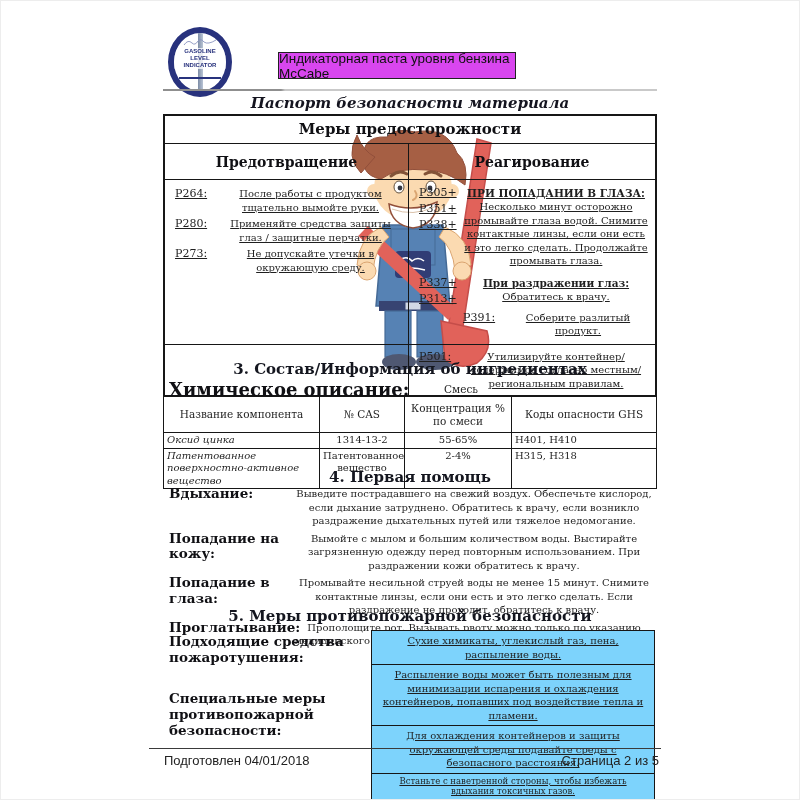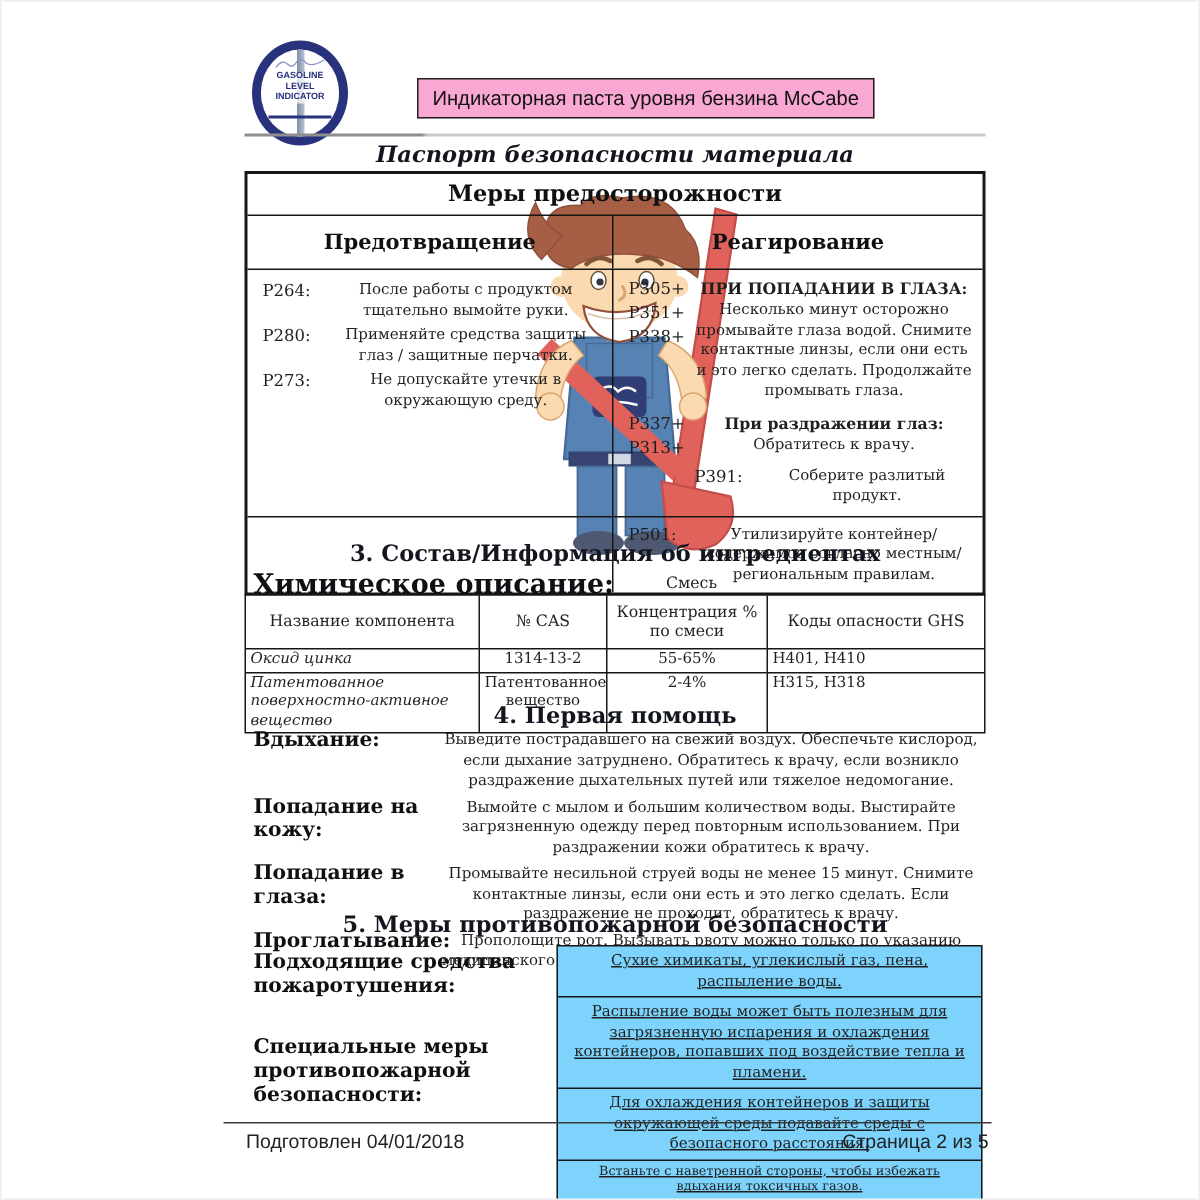--- a/index.html
+++ b/index.html
@@ -15,37 +15,37 @@
   .logo { left:167px; top:26px; width:64px; height:70px; border:6px solid #28327d; border-radius:50%;
           background:#fff; overflow:hidden; }
   .logo-stick { position:absolute; left:24px; top:0; width:5px; height:58px;
                 background:linear-gradient(to right,#7d8ca6,#b9c4d4); }
   .logo-hline { position:absolute; left:5px; top:44px; width:42px; height:2px; background:#28327d; }
   .logo-text { position:absolute; left:0; top:15px; width:52px; text-align:center;
                font-family:"Liberation Sans", sans-serif; font-weight:bold; font-size:6px;
                line-height:7px; color:#28327d; background:rgba(255,255,255,.75); }
   .logo-script { position:absolute; left:8px; top:6px; width:36px; height:8px; }
 
-  .title-box { left:277px; top:51px; width:305px; height:27px; border:1.5px solid #222;
+  .title-box { left:277px; top:51px; width:238px; height:27px; border:1.5px solid #222;
                font-family:"Liberation Sans", sans-serif; font-size:13.5px; color:#111;
-               display:flex; align-items:center; justify-content:center; background:#f9a8d4; }
+               display:flex; align-items:center; justify-content:center; background:#d946ef; }
   .header-rule { left:162px; top:88px; width:494px; height:2px;
                  background:linear-gradient(to right,#8f8f8f 0,#8f8f8f 118px,#c9c9c9 122px,#c9c9c9 100%); }
   .doc-title { left:162px; top:93px; width:494px; text-align:center; font-weight:bold; font-style:italic;
                font-size:15px; color:#14141f; }
 
   
   .prec-table { left:162px; top:113px; width:494px; border:2px solid #161616; background:transparent; }
   .pt-title { text-align:center; font-weight:bold; font-size:15px; padding:4px 0 5px; color:#101014; }
   .pt-row { display:grid; grid-template-columns:244px 1fr; border-top:1px solid #161616; }
   .pt-cell-l { border-right:1px solid #161616; }
   .pt-colhead { font-weight:bold; font-size:14px; text-align:center; padding:10px 0 9px; color:#101014; }
   .pt-body-l { padding:6px 2px 4px; min-height:112px; }
   .pt-body-r { padding:5px 2px 4px; min-height:112px; }
-  .code-row { display:flex; margin-bottom:2px; }
+  .code-row { display:flex; margin-bottom:2px;text-decoration:underline; }
   .code-col { width:48px; flex:none; padding-left:8px; font-size:11px; line-height:15px; }
   .code-col div { margin-bottom:1px; }
   .code-text { flex:1; text-align:center; font-size:10px; line-height:13.5px; padding:1px 4px 0; }
   .grp-head { font-weight:bold; font-size:10.5px; line-height:14px; }
   .grp2 { margin-top:7px; }
   .grp3 { margin-top:3px;padding-left:44px; }
   .pt-storhead { font-weight:bold; font-size:13.5px; text-align:center; padding:3px 0 3px; color:#101014; }
   .pt-disp-l { min-height:36px; }
   .pt-disp-r { padding:4px 2px 3px; }
 
@@ -269,21 +269,21 @@
       <div class="fa-text">Прополощите рот. Вызывать рвоту можно только по указанию медицинского персонала. Никогда не давайте ничего человеку без сознания. Обратитесь к врачу.</div>
     </div>
   </div>
 
   <div class="sec-heading sec5-heading">5. Меры противопожарной безопасности</div>
   <div class="fire">
     <div class="fire-label fire-label1">Подходящие средства пожаротушения:</div>
     <div class="fire-label fire-label2">Специальные меры противопожарной безопасности:</div>
     <div class="fire-boxes">
       <div class="fire-box">Сухие химикаты, углекислый газ, пена, распыление воды.</div>
-      <div class="fire-box">Распыление воды может быть полезным для загрязненную испарения и охлаждения контейнеров, попавших под воздействие тепла и пламени.</div>
+      <div class="fire-box">Распыление воды может быть полезным для минимизации испарения и охлаждения контейнеров, попавших под воздействие тепла и пламени.</div>
       <div class="fire-box">Для охлаждения контейнеров и защиты окружающей среды подавайте среды с безопасного расстояния.</div>
       <div class="fire-box fire-box-small">Встаньте с наветренной стороны, чтобы избежать вдыхания токсичных газов.</div>
     </div>
   </div>
 
   <div class="footer-rule"></div>
   <div class="footer-left">Подготовлен 04/01/2018</div>
   <div class="footer-right">Страница 2 из 5</div>
 
 </div>

